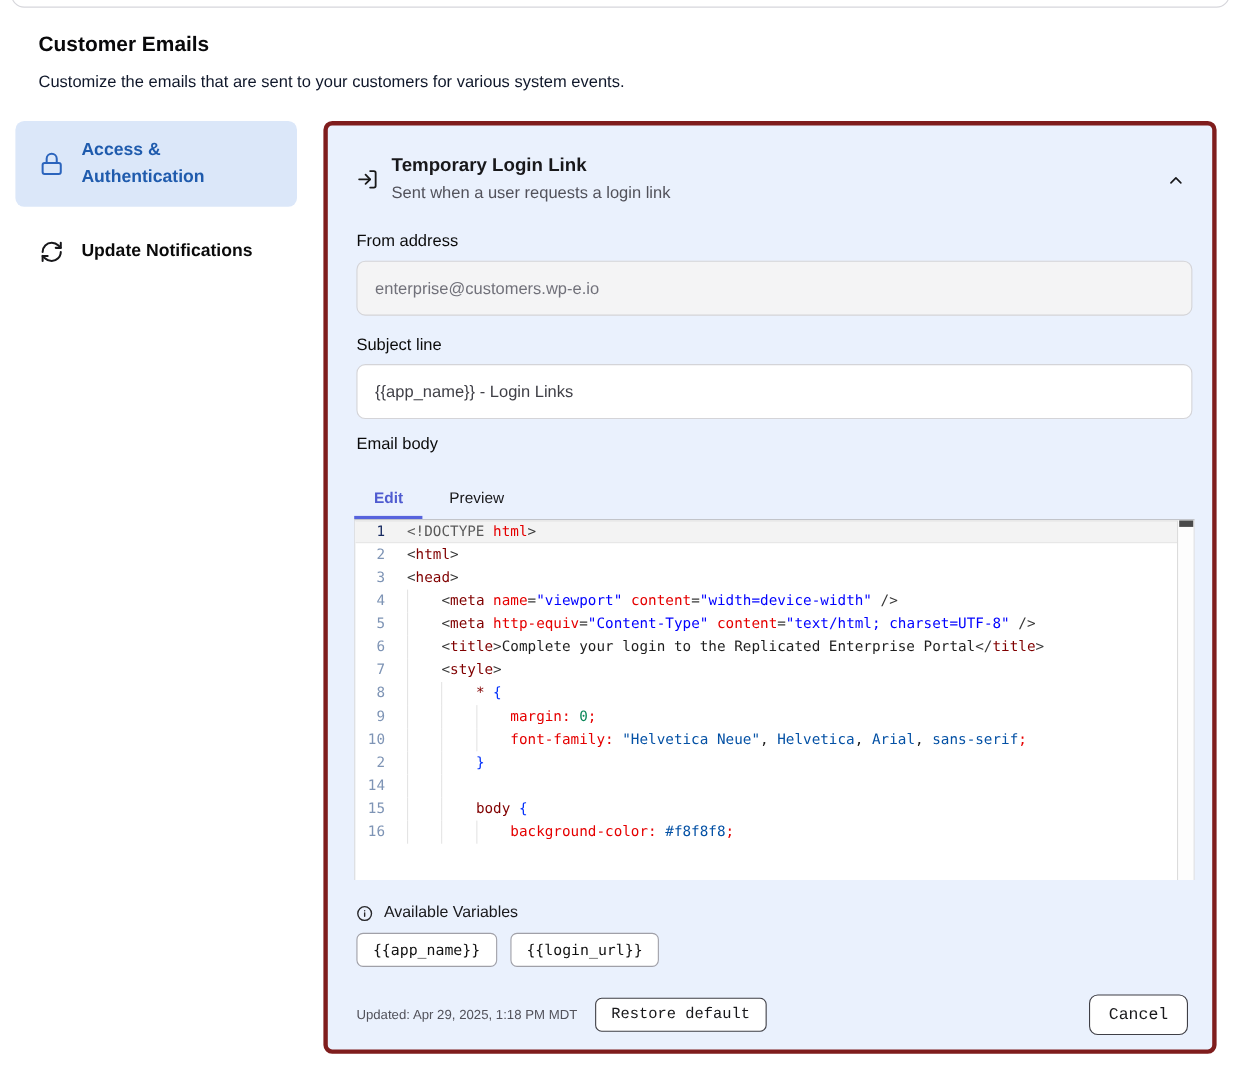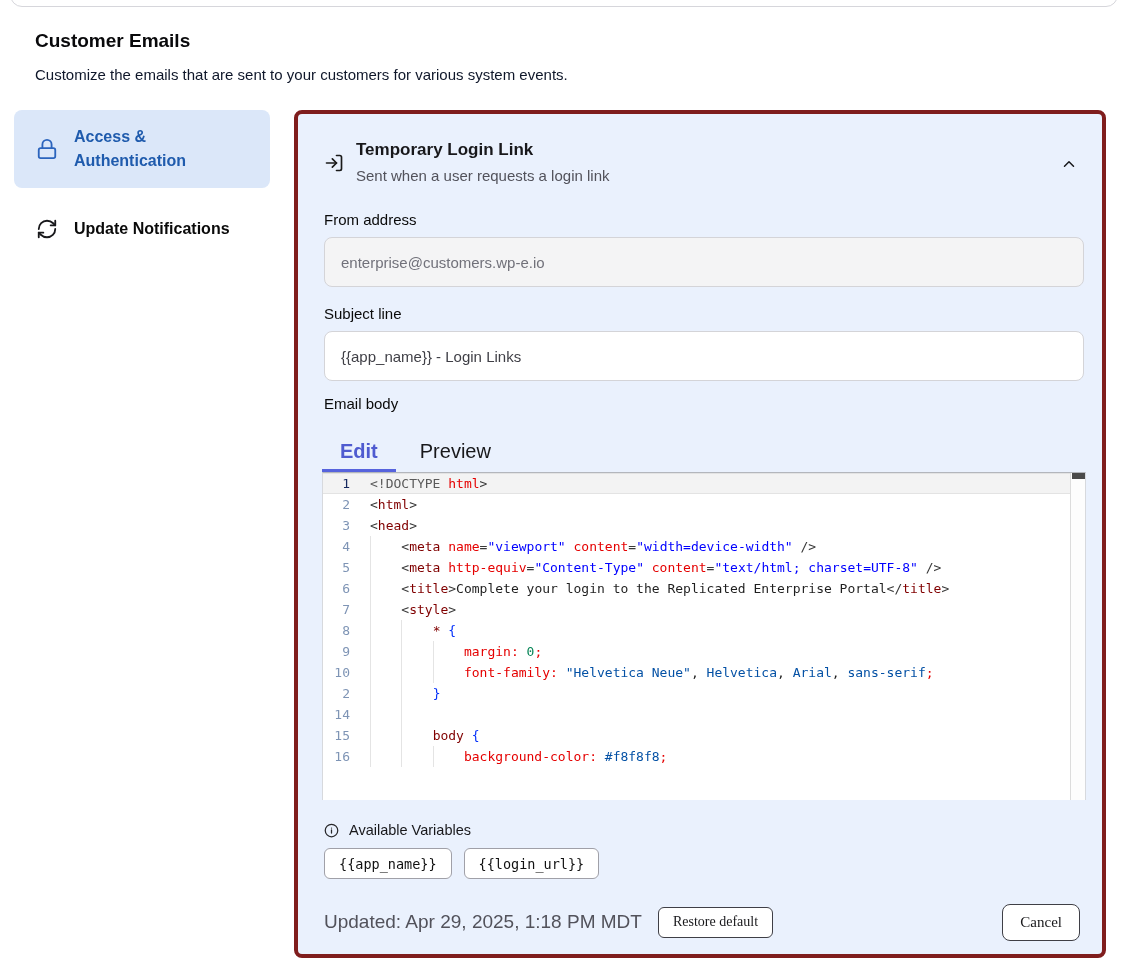--- a/index.html
+++ b/index.html
@@ -31,21 +31,21 @@
   .hdr-title { left:58px; top:26px; font-size:17px; font-weight:700; color:#18181b; }
   .hdr-sub { left:58px; top:53px; font-size:15px; color:#52525b; }
   .hdr-chevron { right:24px; top:41px; width:18px; height:18px; color:#18181b; cursor:pointer; }
   .field-label { left:26px; font-size:15px; color:#0a0a0a; }
   .inp { left:26px; width:760px; height:50px; border-radius:8px; border:1px solid #d4d4d8;
     font-size:15px; padding:0 16px; font-family:"Liberation Sans", sans-serif; }
   .inp.gray { background:#f4f4f5; color:#71717a; }
   .inp.white { background:#ffffff; color:#3f3f46; }
   
   .tabs { left:24px; top:317px; display:flex; gap:6px; height:41px; align-items:stretch; }
-  .tab { padding:0 18px; display:flex; align-items:center; font-size:20px; color:#18181b;
+  .tab { padding:0 18px; display:flex; align-items:center; font-size:14px; color:#18181b;
     position:relative; cursor:pointer; }
   .tab.active { color:#4f5bd0; font-weight:700; }
   .tab.active::after { content:""; position:absolute; left:0; right:0; bottom:0; height:3px; background:#5663dd; }
   
   .editor { left:24px; top:358px; width:764px; height:328px; background:#fff;
     border:1px solid #d7d9dd; border-top:1px solid #b3b6bc; border-bottom:none; overflow:hidden; }
   .lines { position:absolute; left:0; top:0; right:15px; }
   .code-line { display:flex; height:21px; line-height:21px;
     font-family:"DejaVu Sans Mono", monospace; font-size:13px; }
   .code-line.active { background:#f3f3f3; box-shadow: inset 0 1px 0 #e3e3e3, inset 0 -1px 0 #e3e3e3; }
@@ -65,22 +65,22 @@
   
   .vars-row { left:26px; top:708px; display:flex; align-items:center; gap:10px; color:#18181b; }
   .vars-row .v-icon { width:15px; height:15px; color:#27272a; }
   .vars-label { font-size:14.5px; }
   .chips { left:26px; top:734px; display:flex; gap:12px; }
   .chip { background:#fff; border:1px solid #a0a0a8; border-radius:6px; height:31px;
     display:flex; align-items:center; padding:0 14px;
     font-family:"DejaVu Sans Mono", monospace; font-size:13.5px; color:#111; cursor:pointer; }
   
   .footer { left:26px; right:22px; top:789px; height:38px; display:flex; align-items:center; }
-  .updated { font-size:19px; color:#52525b; }
-  button { font-family:Liberation Serif, serif; cursor:pointer;text-align:right; }
+  .updated { font-size:12px; color:#52525b; }
+  button { font-family:Liberation Mono, monospace; cursor:pointer;text-align:right; }
   .btn-restore { margin-left:16px; height:31px; padding:0 14px; font-size:14px; color:#18181b;
     background:#fff; border:1.5px solid #3f3f46; border-radius:6px; }
   .right-btns { margin-left:auto; display:flex; gap:10px; }
   .btn-cancel { height:37px; padding:0 17px; font-size:15px; color:#18181b;
     background:#fff; border:1.5px solid #3f3f46; border-radius:8px; }
   .btn-save { height:37px; padding:0 20px; font-size:15px; color:#edf3fc;
     background:#8eb0e6; border:none; border-radius:8px; cursor:default; }
   svg { display:block; }
 </style>
 </head>

